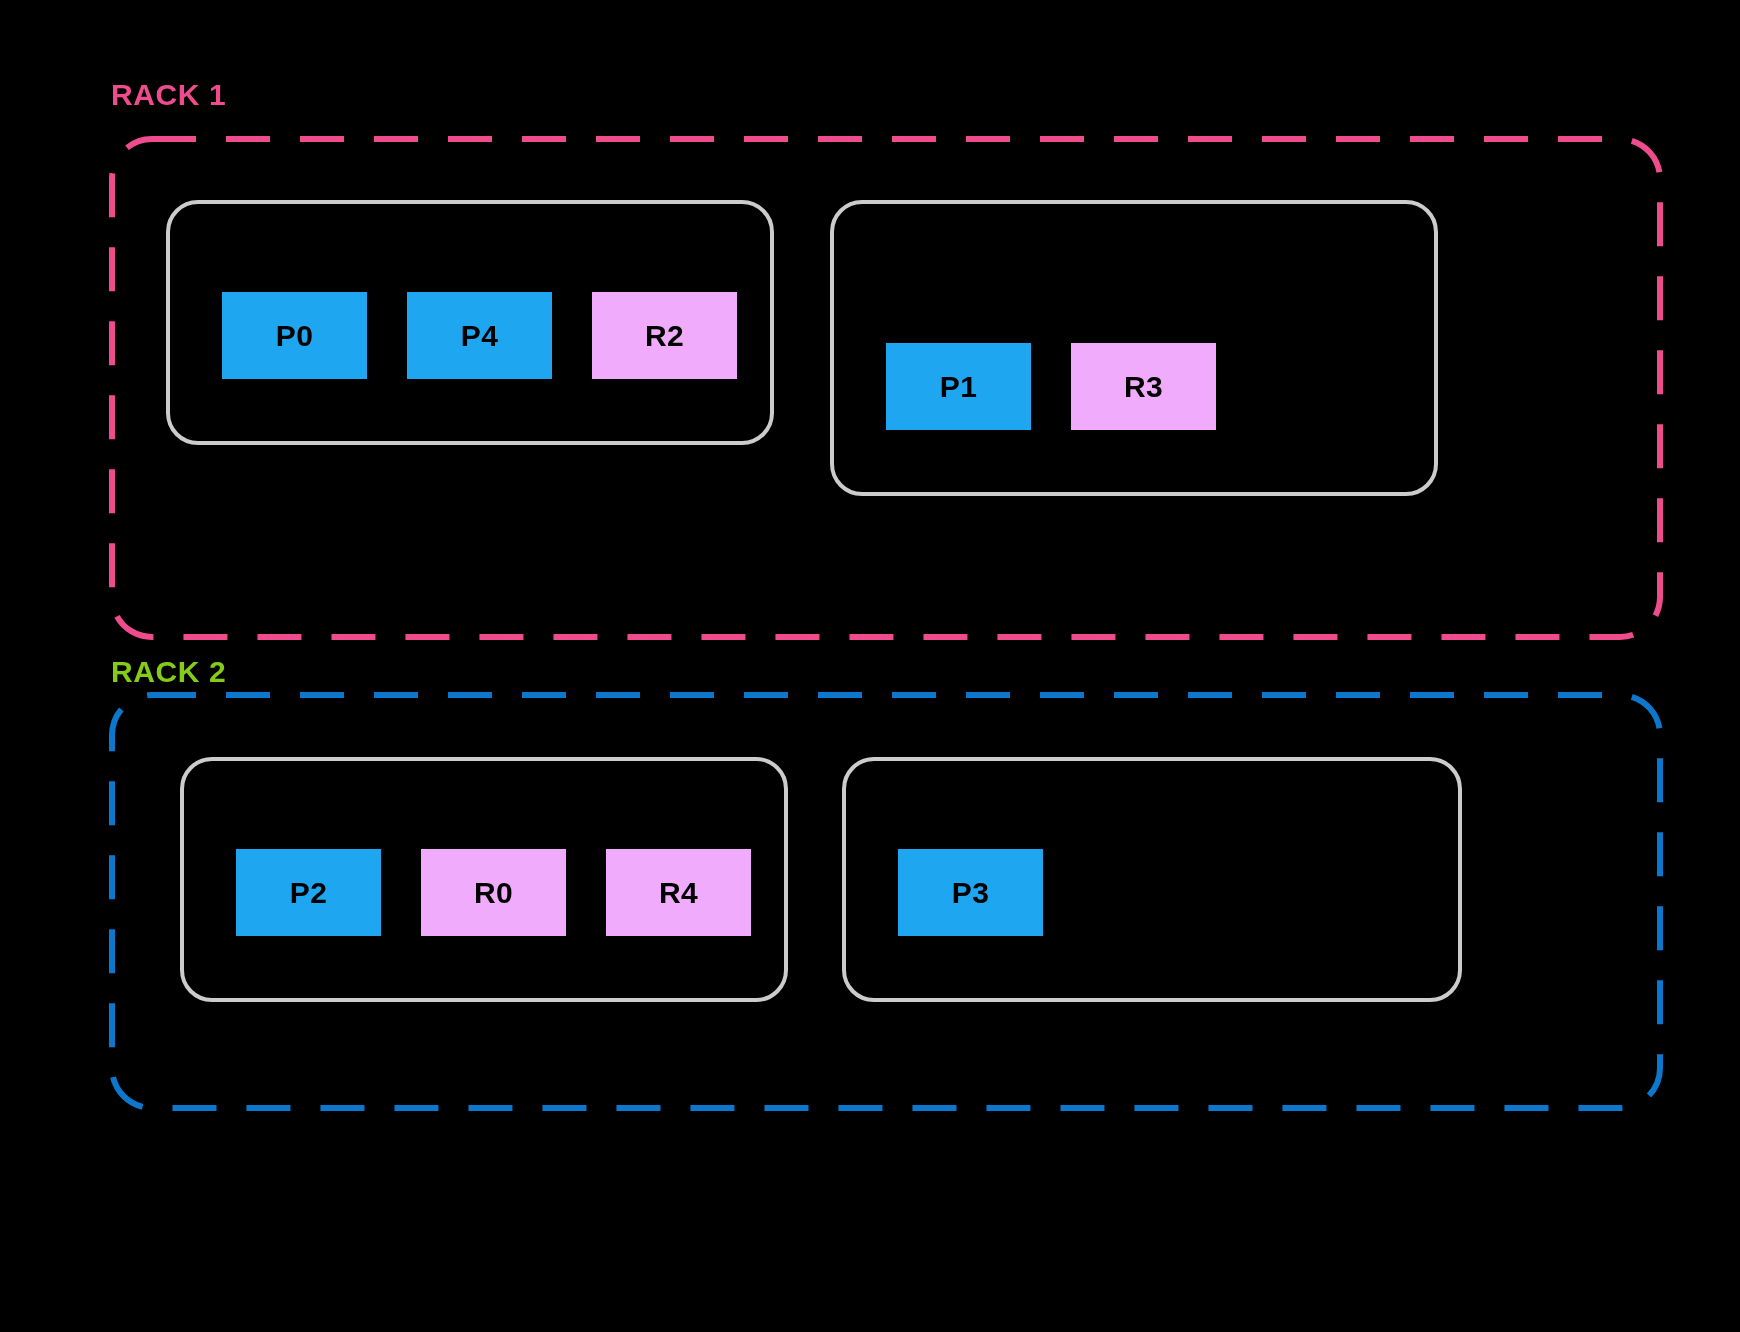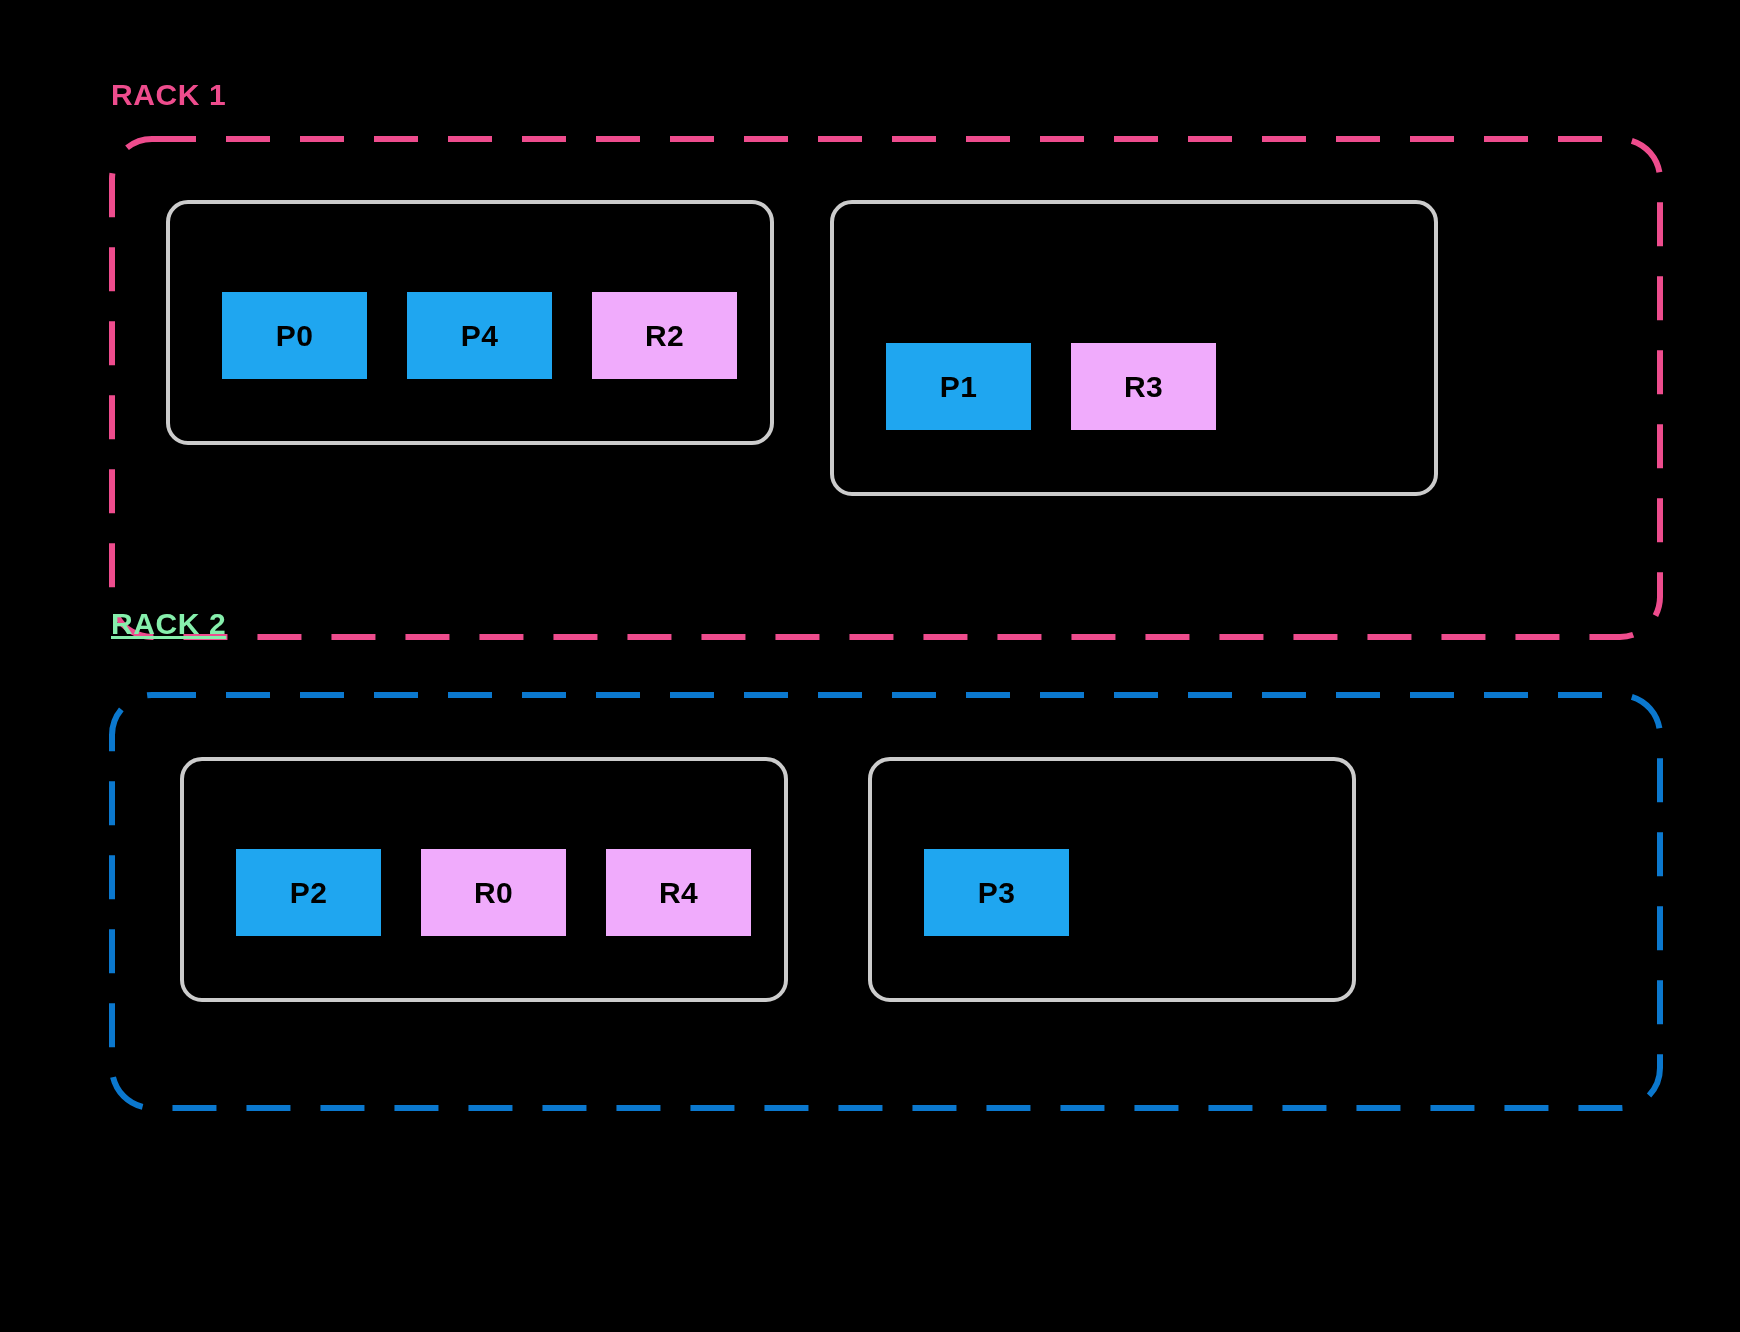--- a/index.html
+++ b/index.html
@@ -37,21 +37,21 @@
     box-sizing: border-box;
     border-radius: 42px;
     background: transparent;
   }
 
   
   .node {
     position: absolute;
     box-sizing: border-box;
     border: 4px solid #cccccc;
-    border-radius: 22px;
+    border-radius: 32px;
     background: transparent;
   }
   .node-shelf {
     position: absolute;
     left: 52px;
     bottom: 62px;
     display: flex;
     flex-direction: row;
     align-items: flex-end;
     gap: 40px;
@@ -97,34 +97,34 @@
     <div class="node" style="left:830px; top:200px; width:608px; height:296px;">
       <div class="node-shelf">
         <div class="chip primary">P1</div>
         <div class="chip replica">R3</div>
       </div>
     </div>
   </div>
 
   <div class="rack">
 
-    <div class="rack-label" style="left:111px; top:609px; color:#86efac;text-decoration:underline;">RACK 2</div>
+    <div class="rack-label" style="left:111px; top:657px; color:#84cc16;">RACK 2</div>
 
     <svg class="rack-box" style="left:106px; top:689px;" width="1560" height="425">
       <rect x="6" y="6" width="1548" height="413" rx="40" ry="40" fill="none" stroke="#0B78CE" stroke-width="6" stroke-dasharray="44 30" stroke-linecap="butt"></rect>
     </svg>
 
     <div class="node" style="left:180px; top:757px; width:608px; height:245px;">
       <div class="node-shelf">
         <div class="chip primary">P2</div>
         <div class="chip replica">R0</div>
         <div class="chip replica">R4</div>
       </div>
     </div>
 
-    <div class="node" style="left:868px; top:757px; width:488px; height:245px;">
+    <div class="node" style="left:842px; top:757px; width:620px; height:245px;">
       <div class="node-shelf">
         <div class="chip primary">P3</div>
       </div>
     </div>
   </div>
 
 </div>
 
 </body></html>

